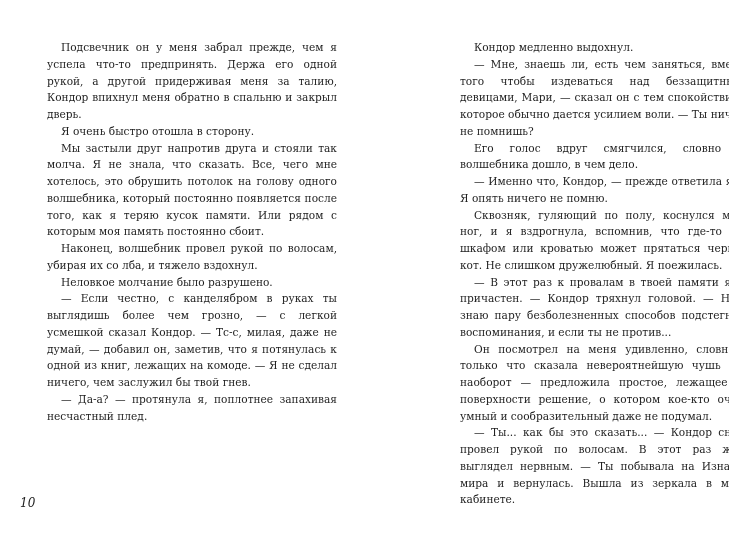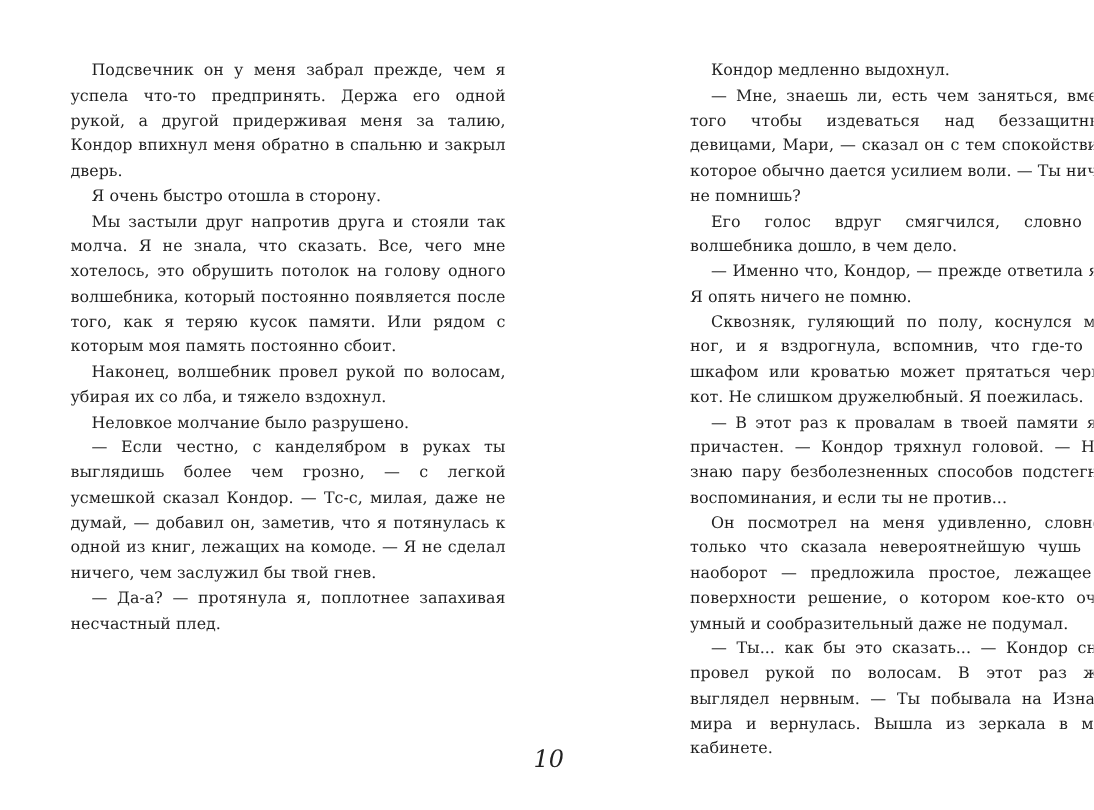--- a/index.html
+++ b/index.html
@@ -5,21 +5,21 @@
   html, body { margin:0; padding:0; background:#ffffff; }
   body { width:729px; height:540px; overflow:hidden; position:relative; }
   .spread { position:absolute; left:12px; top:0; width:729px; height:540px; background:#ffffff;padding-left:24px; }
   .page { position:absolute; top:0; height:540px; }
   .page-left { left:0; width:364px; }
   .page-right { left:365px; width:364px; }
   .text { position:absolute; top:39px; font-family:"DejaVu Serif", serif; font-size:10.6px; line-height:16.75px; color:#1e1e1e; text-align:justify; }
   .page-left .text { left:35px; width:290px; }
   .page-right .text { left:37px; width:290px;margin-left:46px; }
   .text p { margin:0; text-indent:14px; hyphens:manual; }
-  .pnum { position:absolute; top:496px; width:100%; text-align:right; font-family:"DejaVu Serif", serif; font-style:italic; font-size:16px; color:#222; }
+  .pnum { position:absolute; top:496px; width:100%; text-align:left; font-family:"DejaVu Serif", serif; font-style:italic; font-size:12px; color:#222; }
   .page-left .pnum { left:0; width:364px; padding-left:8px; box-sizing:border-box; }
   .page-right .pnum { left:0; width:364px; }
 </style>
 </head>
 <body>
 
 <div class="spread">
 
   <div class="page page-left">
     <div class="text">

